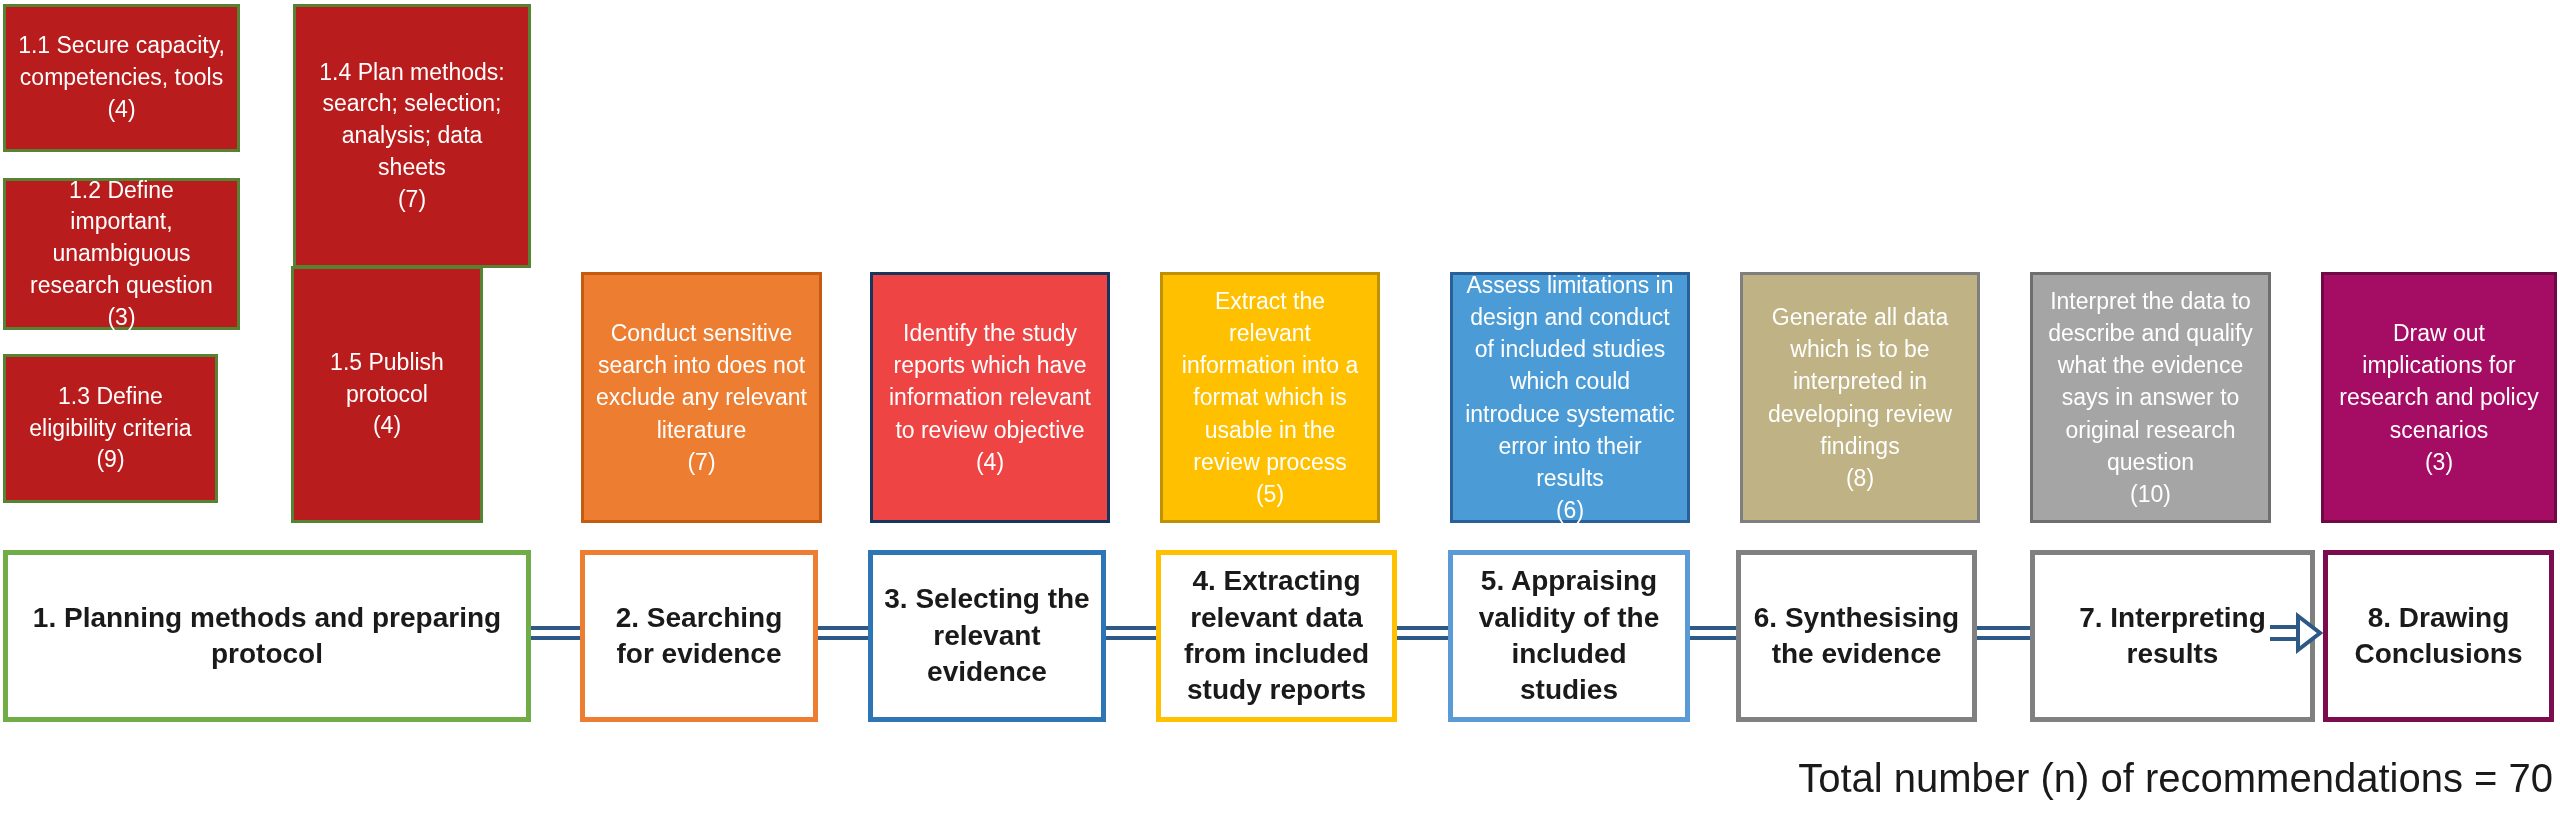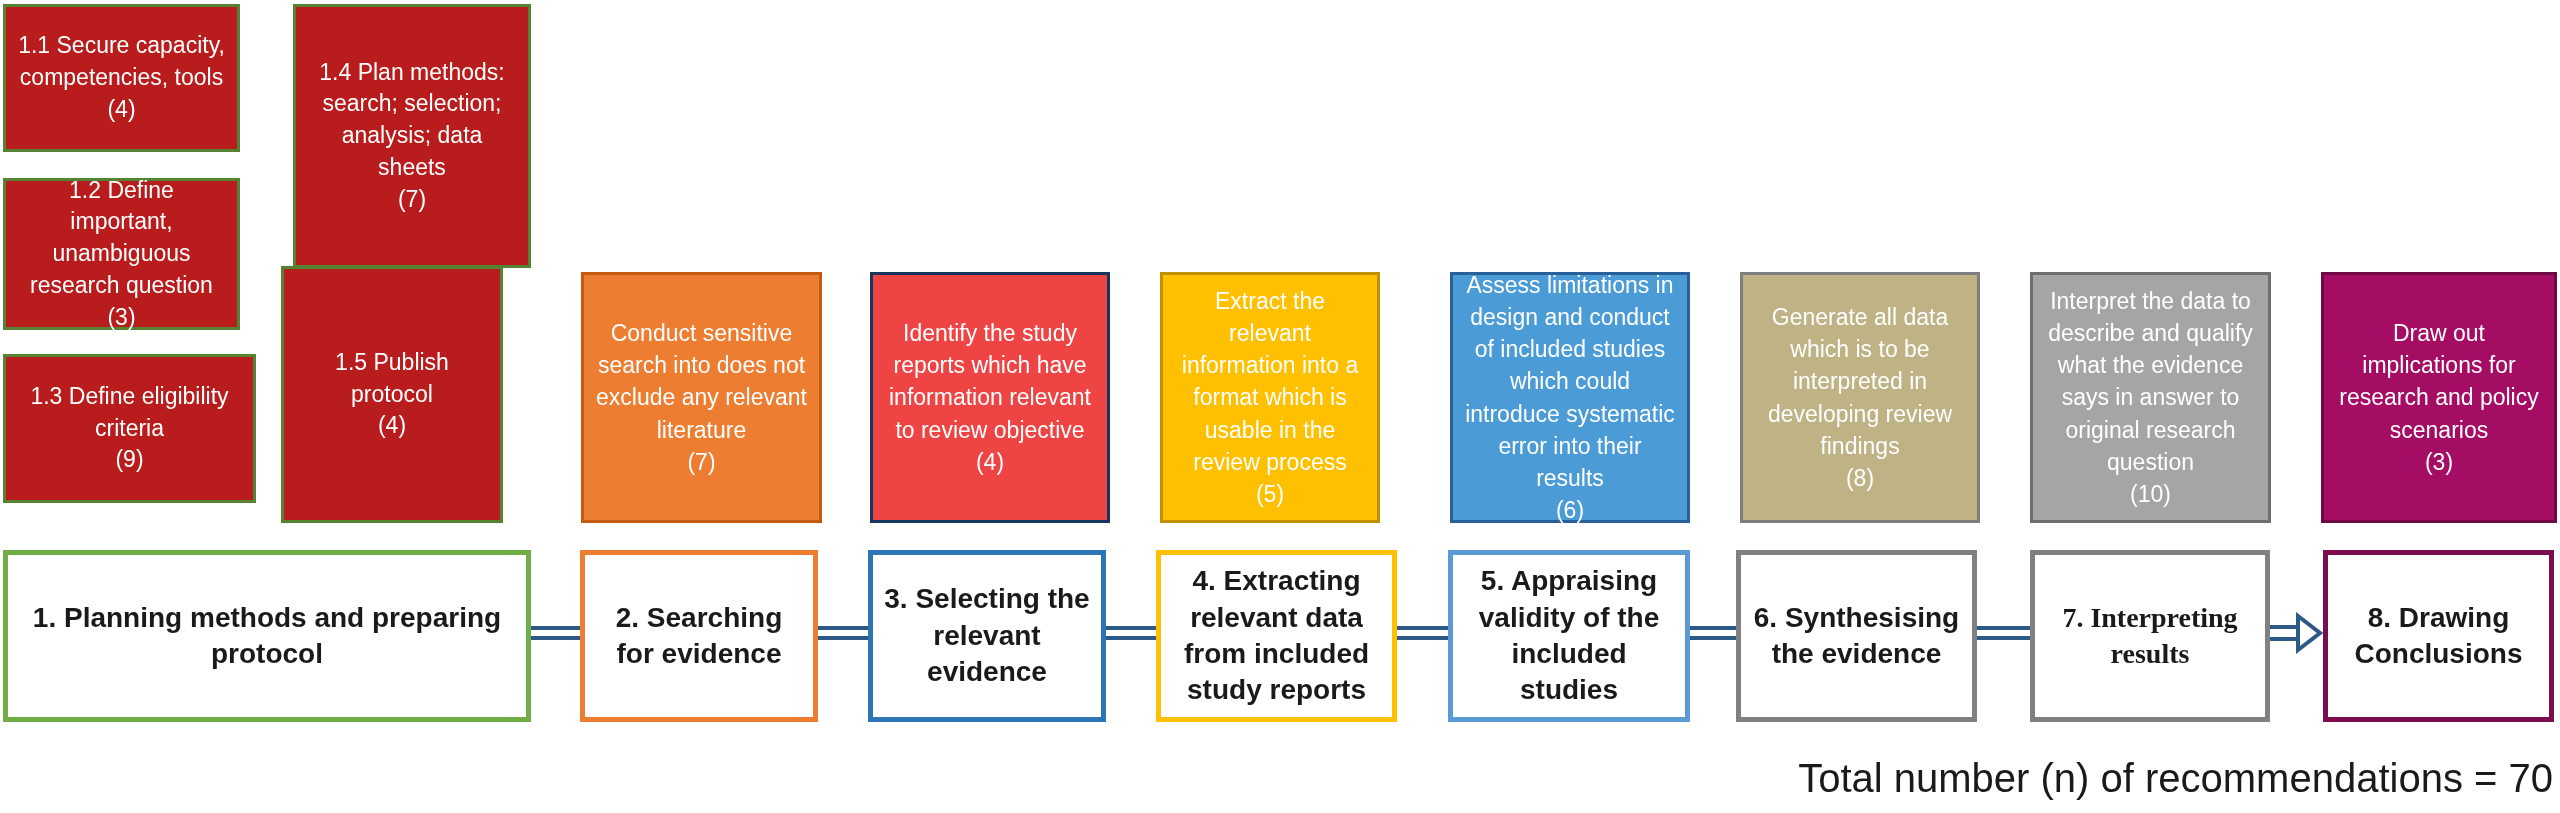--- a/index.html
+++ b/index.html
@@ -21,23 +21,23 @@
     flex-direction: column;
     justify-content: center;
     text-align: center;
     font-size: 23px;
     line-height: 1.38;
     padding: 0 10px;
     box-sizing: border-box;
   }
   #p11 { left: 3px;   top: 4px;   width: 237px; height: 148px; }
   #p12 { left: 3px;   top: 178px; width: 237px; height: 152px; }
-  #p13 { left: 3px;   top: 354px; width: 253px; height: 149px; text-align: center; }
+  #p13 { left: 3px;   top: 354px; width: 215px; height: 149px; text-align: center; }
   #p14 { left: 293px; top: 4px;   width: 238px; height: 264px; align-items: center; }
-  #p15 { left: 281px; top: 266px; width: 222px; height: 257px; }
+  #p15 { left: 291px; top: 266px; width: 192px; height: 257px; }
 
   
   .abox {
     position: absolute;
     top: 272px;
     height: 251px;
     color: #ffffff;
     display: flex;
     flex-direction: column;
     justify-content: center;
@@ -71,21 +71,21 @@
     line-height: 1.3;
     padding: 0 10px;
     box-sizing: border-box;
   }
   #s1 { left: 3px;    width: 528px; border: 5px solid #70AD47; }
   #s2 { left: 580px;  width: 238px; border: 5px solid #ED7D31; }
   #s3 { left: 868px;  width: 238px; border: 5px solid #2E75B6; }
   #s4 { left: 1156px; width: 241px; border: 5px solid #FFC000; }
   #s5 { left: 1448px; width: 242px; border: 5px solid #5B9BD5; }
   #s6 { left: 1736px; width: 241px; border: 5px solid #808080; }
-  #s7 { left: 2030px; width: 240px; border: 5px solid #808080; font-family: Liberation Serif, serif; }
+  #s7 { left: 2030px; width: 285px; border: 5px solid #808080; }
   #s8 { left: 2323px; width: 231px; border: 5px solid #7B0C4E; }
 
   
   .conn {
     position: absolute;
     top: 626px;
     height: 6px;
     border-top: 4px solid #2D5986;
     border-bottom: 4px solid #2D5986;
   }

